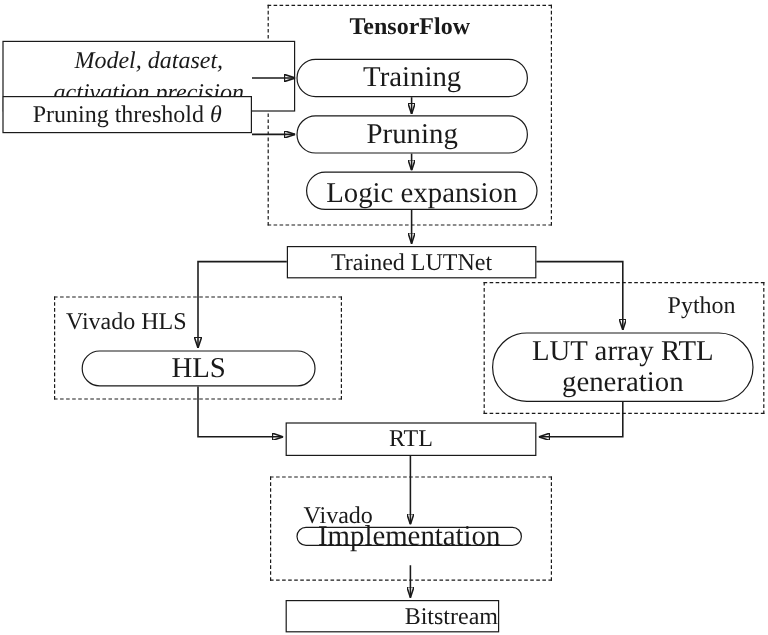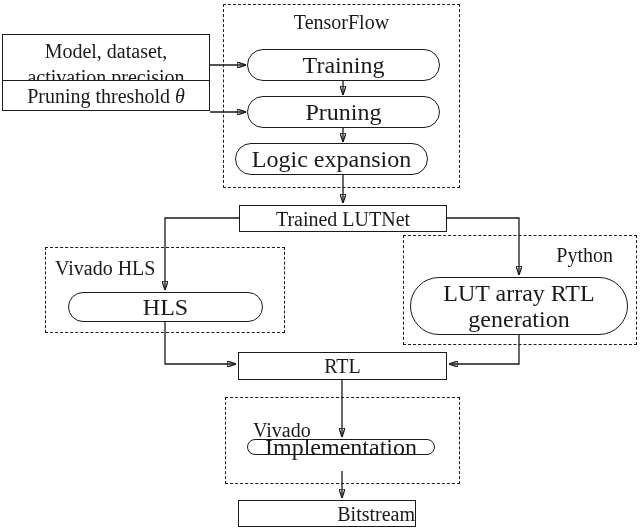--- a/index.html
+++ b/index.html
@@ -70,36 +70,36 @@
     stroke: #1a1a1a;
     stroke-width: 1.3;
   }
 </style>
 </head>
 <body>
 
 <div class="canvas">
 
   <div class="group" style="left:223px; top:4px; width:237px; height:184px;">
-    <div class="group-label" style="left:0; right:0; top:6px; text-align:center;">TensorFlow</div>
+    <div class="group-label" style="left:0; right:0; top:6px; text-align:center;font-weight:bold;">TensorFlow</div>
   </div>
 
   <div class="group" style="left:45px; top:247px; width:240px; height:86px;">
     <div class="group-label" style="left:9px; top:9px;">Vivado HLS</div>
   </div>
 
   <div class="group" style="left:403px; top:235px; width:234px; height:110px;">
     <div class="group-label" style="right:23px; top:8px;">Python</div>
   </div>
 
   <div class="group" style="left:225px; top:397px; width:235px; height:87px;">
     <div class="group-label" style="left:27px; top:21px;">Vivado</div>
   </div>
 
-  <div class="rect-node" style="left:2px; top:34px; width:208px; height:59px;">
+  <div class="rect-node" style="left:2px; top:34px; width:244px; height:59px;font-style:italic;">
     <span>Model, dataset,</span>
     <span>activation precision</span>
   </div>
 
   <div class="rect-node" style="left:2px; top:80px; width:208px; height:31px; flex-direction:row;">
     <span>Pruning threshold</span>
     <span class="sym-italic">θ</span>
   </div>
 
   <div class="rect-node" style="left:239px; top:205px; width:208px; height:27px;text-align:right;">
@@ -115,21 +115,21 @@
   </div>
 
   <div class="round-node" style="left:247px; top:49px; width:193px; height:32px; border-radius:16px;">
     <span>Training</span>
   </div>
 
   <div class="round-node" style="left:247px; top:96px; width:193px; height:32px; border-radius:16px;">
     <span>Pruning</span>
   </div>
 
-  <div class="round-node" style="left:235px; top:143px; width:193px; height:32px; border-radius:16px;">
+  <div class="round-node" style="left:255px; top:143px; width:193px; height:32px; border-radius:16px;justify-content:flex-end;">
     <span>Logic expansion</span>
   </div>
 
   <div class="round-node" style="left:68px; top:292px; width:195px; height:30px; border-radius:15px;">
     <span>HLS</span>
   </div>
 
   <div class="round-node" style="left:410px; top:277px; width:218px; height:58px; border-radius:29px;">
     <span>LUT array RTL</span>
     <span>generation</span>

